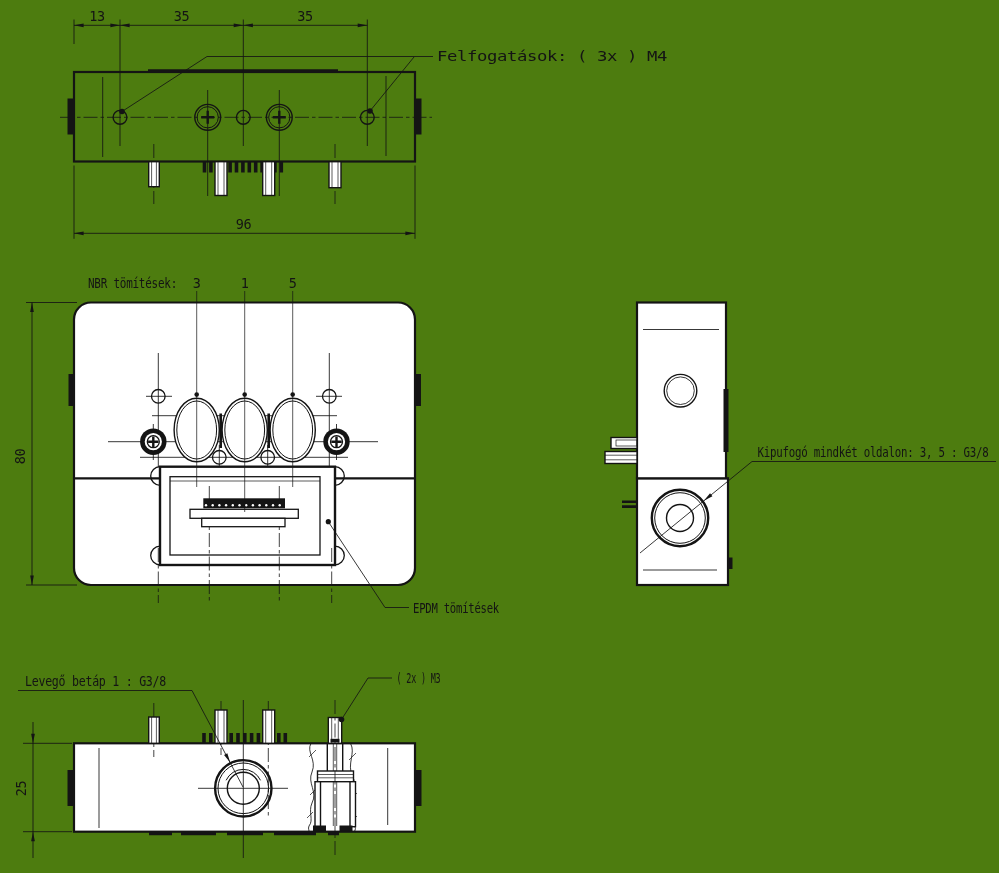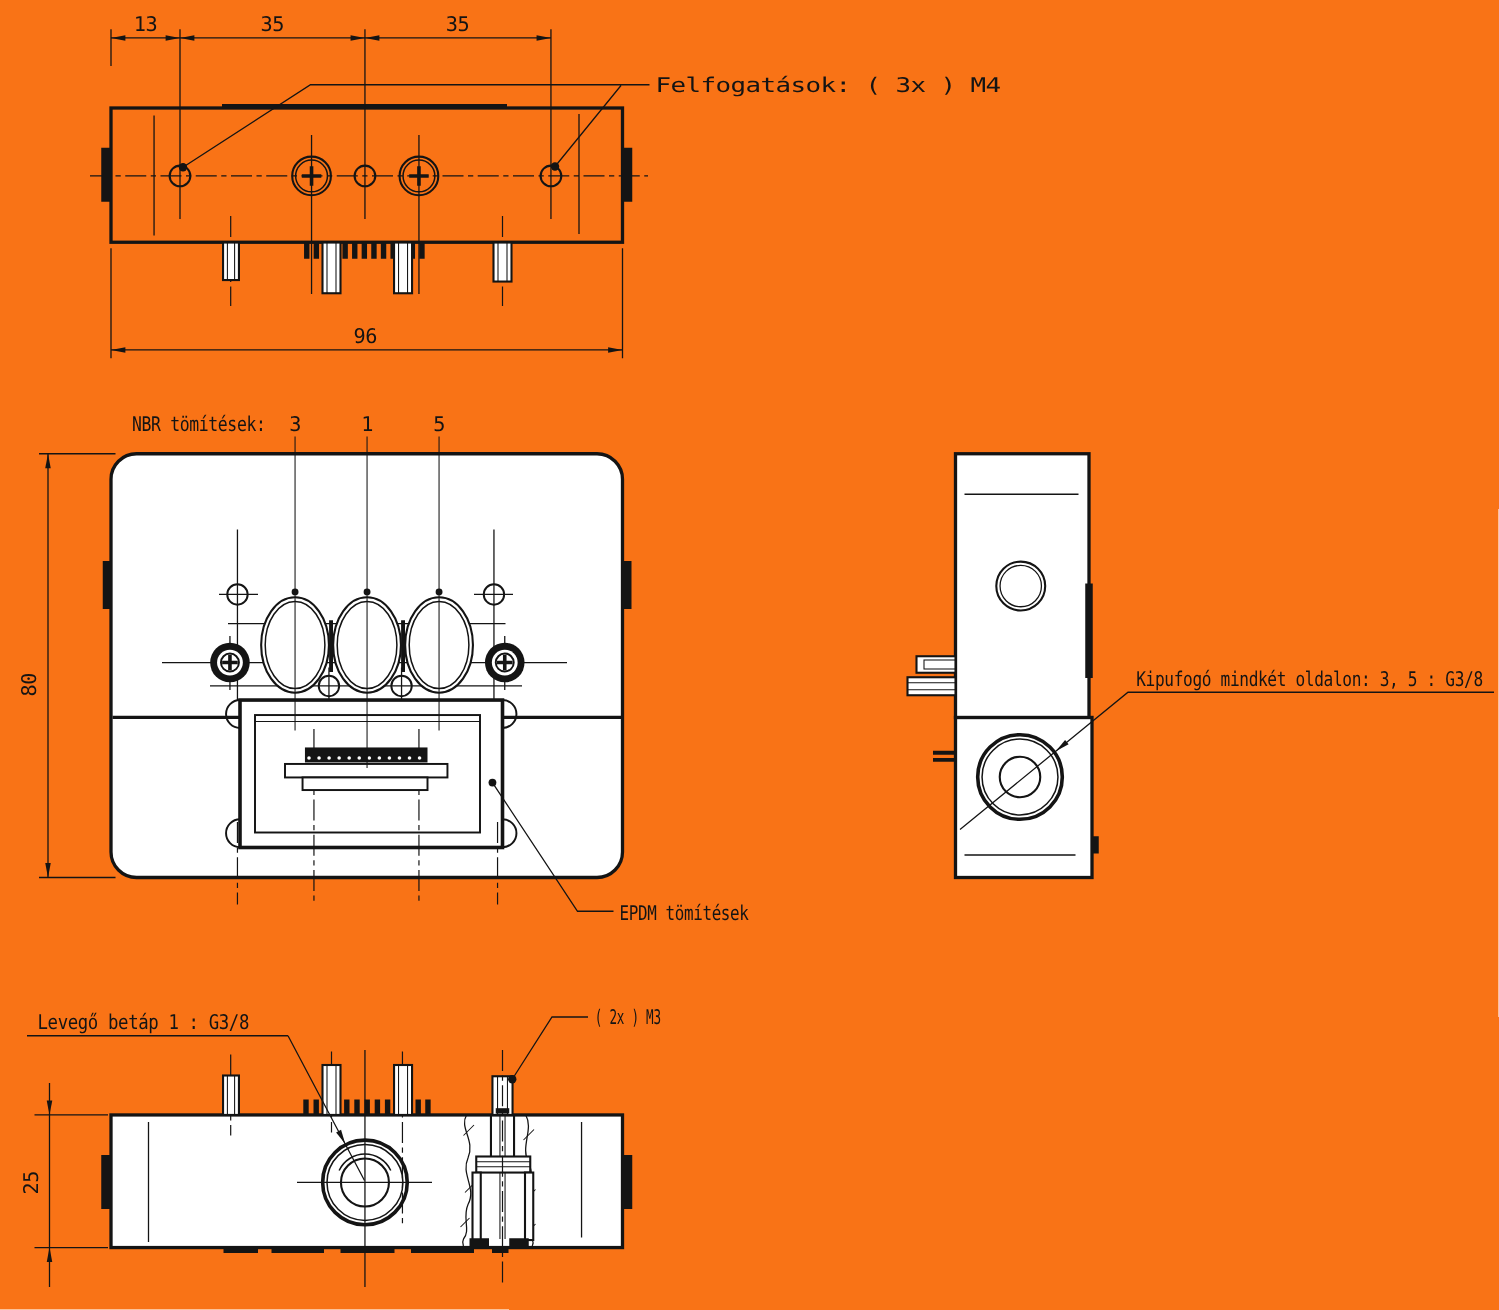--- a/index.html
+++ b/index.html
@@ -1,16 +1,16 @@
 <!DOCTYPE html>
 <html><head>
 <meta charset="utf-8">
 <style>
   html,body{margin:0;padding:0;background:#ffffff;}
-  .canvas{width:999px;height:873px;background:#f97316;position:relative;overflow:hidden;text-align:right;}
+  .canvas{width:999px;height:873px;background:#4d7c0f;position:relative;overflow:hidden;text-align:right;}
   svg{display:block;}
   svg text{font-family:"DejaVu Sans Mono","Liberation Mono",monospace;font-size:13.5px;fill:#141414;letter-spacing:-0.3px;}
   .ctr{text-anchor:middle;}
   .b{stroke:#141414;stroke-width:2.2;fill:none;}
   .bw{stroke:#141414;stroke-width:2.2;fill:#fff;}
   .b24{stroke:#141414;stroke-width:2.4;fill:#fff;}
   .b24n{stroke:#141414;stroke-width:2.4;fill:none;}
   .m{stroke:#141414;stroke-width:1.4;fill:none;}
   .mw{stroke:#141414;stroke-width:1.4;fill:#fff;}
   .m13{stroke:#141414;stroke-width:1.3;fill:none;}

